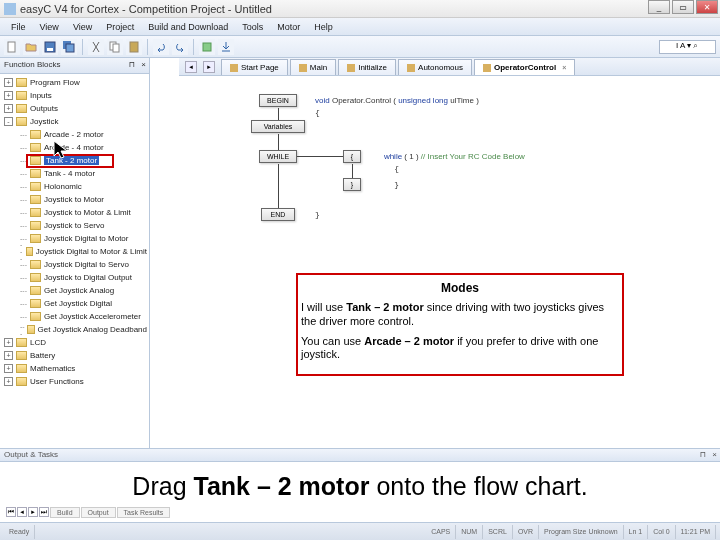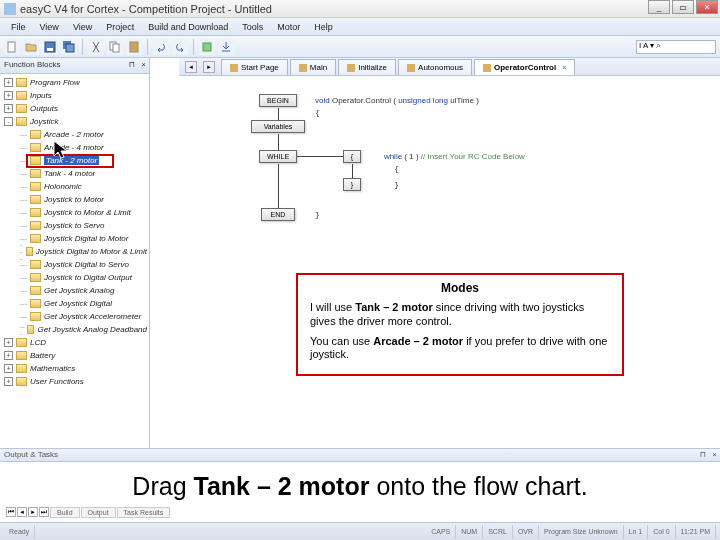--- a/index.html
+++ b/index.html
@@ -12,28 +12,28 @@
   .winbtn { width: 22px; height: 14px; border: 1px solid #999; margin-left: 2px; display: flex; align-items: center; justify-content: center; font-size: 8px; background: linear-gradient(#f8f8f8,#d8d8d8); }
   .winbtn.close { background: linear-gradient(#e88,#c44); color: #fff; }
 
   .menubar { height: 18px; background: linear-gradient(#f0f4fb,#dde6f3); border-bottom: 1px solid #b8c8dc; display: flex; align-items: center; padding: 0 4px; }
   .menuitem { padding: 2px 7px; font-size: 9px; color: #222; cursor: pointer; }
 
   .toolbar { height: 22px; background: linear-gradient(#f4f7fd,#e3ebf6); border-bottom: 1px solid #b8c8dc; display: flex; align-items: center; padding: 0 4px; gap: 3px; }
   .tbtn { width: 16px; height: 16px; border: 1px solid transparent; background: #eef3fa; display: flex; align-items: center; justify-content: center; }
   .tbtn svg { width: 12px; height: 12px; }
   .tsep { width: 1px; height: 16px; background: #b8c8dc; margin: 0 2px; }
-  .tsearch { margin-left: auto; width: 80px; height: 14px; border: 1px solid #aab8cc; background: #fff; font-size: 8px; padding: 0 2px; }
+  .tsearch { margin-left: auto; width: 57px; height: 14px; border: 1px solid #aab8cc; background: #fff; font-size: 8px; padding: 0 16px; }
 
   .content { display: flex; height: 390px; gap: 29px; }
   .sidebar { width: 150px; border-right: 1px solid #b8c8dc; background: #fff; display: flex; flex-direction: column; }
   .panel-hdr { height: 16px; background: linear-gradient(#f0f4fb,#dde6f3); border-bottom: 1px solid #b8c8dc; font-size: 8px; padding: 2px 4px; color: #333; position: relative; }
   .panel-hdr .pin { position: absolute; right: 14px; top: 2px; font-size: 8px; }
   .panel-hdr .x { position: absolute; right: 3px; top: 2px; font-size: 8px; }
-  .tree { padding: 2px; overflow: hidden; font-size: 8px; flex: 1; font-style: italic; }
+  .tree { padding: 2px; overflow: hidden; font-size: 8px; flex: 1; }
   .tnode { display: flex; align-items: center; height: 13px; padding-left: 2px; }
   .tnode.sub { padding-left: 18px; }
   .tnode .exp { width: 9px; height: 9px; border: 1px solid #888; display: flex; align-items: center; justify-content: center; font-size: 7px; margin-right: 3px; color: #555; line-height: 1; }
   .ficon { width: 11px; height: 9px; background: linear-gradient(#ffe9a8,#e8c668); border: 1px solid #c8a848; margin-right: 3px; }
   .dash { width: 8px; margin-right: 2px; color: #888; font-size: 7px; }
   .tlabel { white-space: nowrap; color: #222; }
   .tnode.highlighted { position: relative; }
   .tnode.highlighted .tlabel { background: #3060c0; color: #fff; padding: 0 2px; }
   .redbox { position: absolute; border: 2px solid #c00; pointer-events: none; }
   .redbox.tree-hl { left: 24px; top: 0px; width: 88px; height: 14px; }
@@ -46,21 +46,21 @@
   .tab .ticon { width: 8px; height: 8px; background: #d8b060; }
   .tab .tx { font-size: 7px; color: #888; margin-left: 3px; }
 
   .canvas { flex: 1; background: #fff; position: relative; }
   .flowblock { position: absolute; border: 1px solid #666; background: linear-gradient(#f8f8f8,#e0e0e0); font-size: 7px; padding: 2px 5px; text-align: center; box-shadow: 1px 1px 2px rgba(0,0,0,.2); }
   .flowline { position: absolute; background: #444; width: 1px; }
   .codetext { position: absolute; font-family: 'Courier New', monospace; font-size: 8px; color: #333; white-space: pre; }
   .codetext .kw { color: #2040a0; }
   .codetext .cm { color: #4a8a4a; }
 
-  .annot { position: absolute; border: 2px solid #c00; background: #fff; padding: 6px 12px; font-family: Arial; }
+  .annot { position: absolute; border: 2px solid #c00; background: #fff; padding: 6px 3px; font-family: Arial; }
   .annot.modes { left: 296px; top: 273px; width: 328px; }
   .annot.modes h3 { font-size: 12px; font-weight: bold; text-align: center; margin-bottom: 6px; }
   .annot.modes p { font-size: 11px; line-height: 1.25; margin-bottom: 6px; }
   .annot.modes b { font-weight: bold; }
 
   .btm-panel-hdr { height: 14px; background: linear-gradient(#f0f4fb,#dde6f3); border-top: 1px solid #b8c8dc; border-bottom: 1px solid #b8c8dc; font-size: 8px; padding: 1px 4px; color: #555; position: relative; }
   .btm-panel-hdr .pin { position: absolute; right: 14px; }
   .btm-panel-hdr .x { position: absolute; right: 3px; }
   .btm-body { height: 32px; background: #fff; }
 

